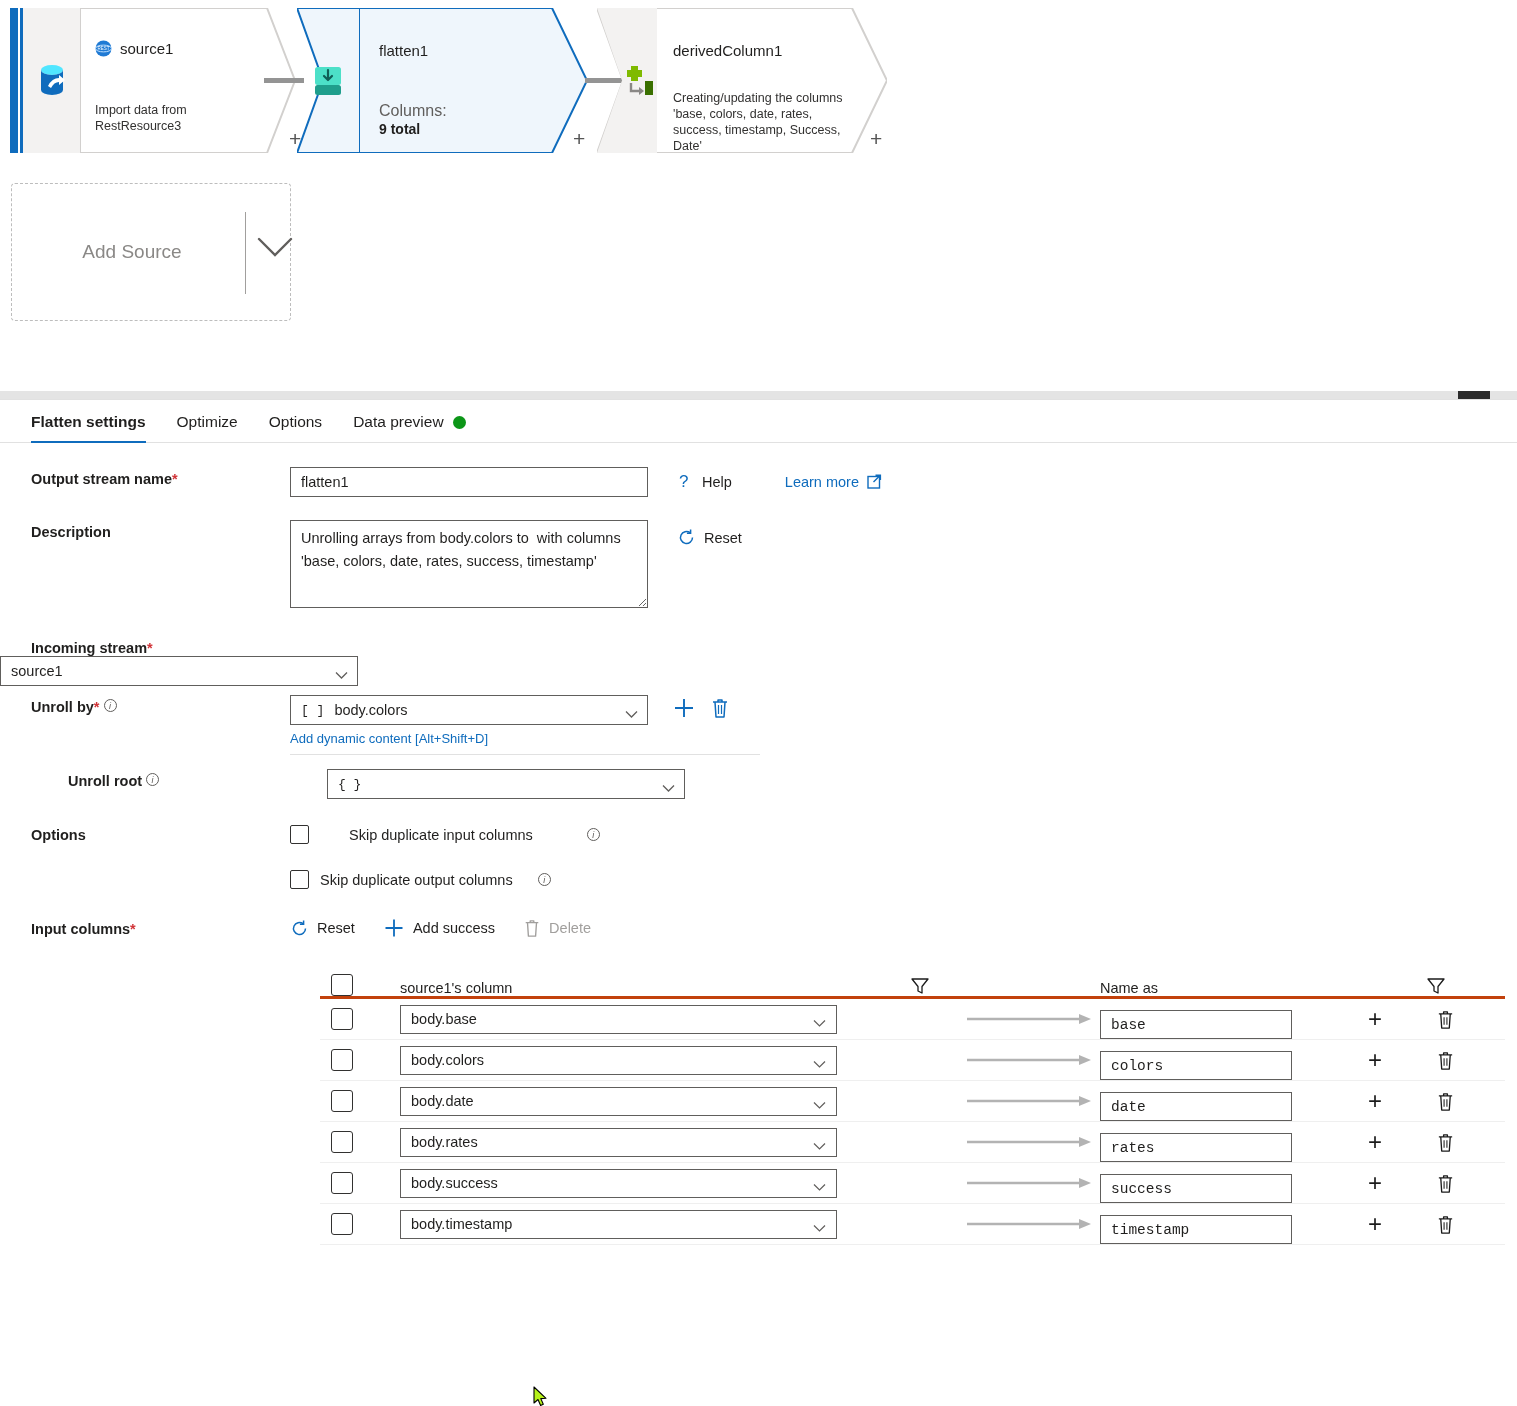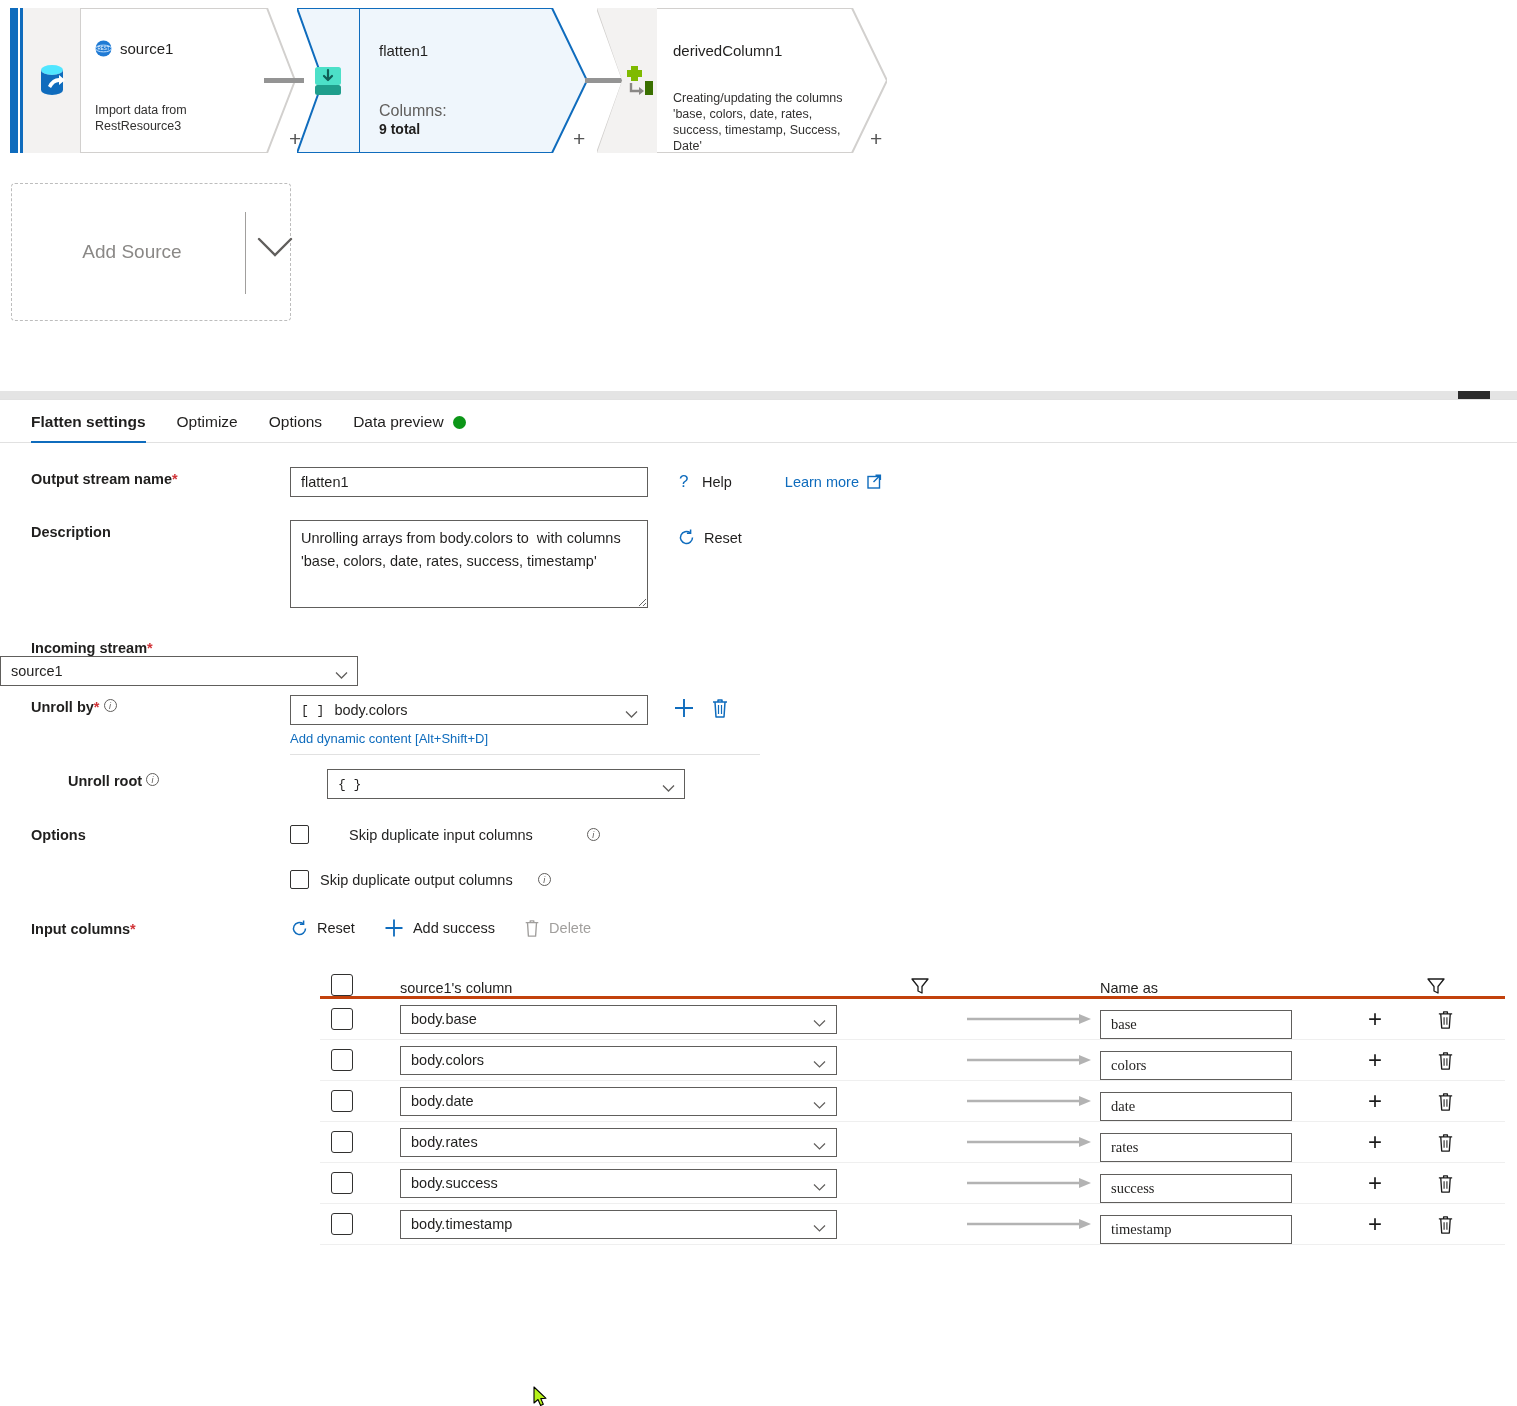--- a/index.html
+++ b/index.html
@@ -257,21 +257,21 @@
   .c-plus { width: 70px; display: flex; align-items: center; justify-content: center; cursor: pointer; }
   .c-trash { width: 70px; display: flex; align-items: center; justify-content: center; cursor: pointer; }
   .hd-txt { font-size: 14.5px; color: #201f1e; }
   .sel-src {
     width: 437px; height: 29px; border: 1px solid #605e5c; background: #fff;
     font-size: 14.5px; color: #201f1e; display: flex; align-items: center;
     padding: 0 10px; position: relative; cursor: pointer;
   }
   .inp-name {
     width: 192px; height: 29px; border: 1px solid #605e5c; background: #fff;
-    font-family: Liberation Serif, serif;
+    font-family: Liberation Mono, monospace;
     font-size: 14.5px; color: #201f1e; padding: 0 10px; outline: none; margin-top: 11px;
   }
   .plus-ico { font-size: 24px; color: #1b1b1b; font-weight: 300; line-height: 1; }
 
   
   #cursor { position: absolute; left: 533px; top: 1386px; }
 </style>
 </head>
 <body>
 

